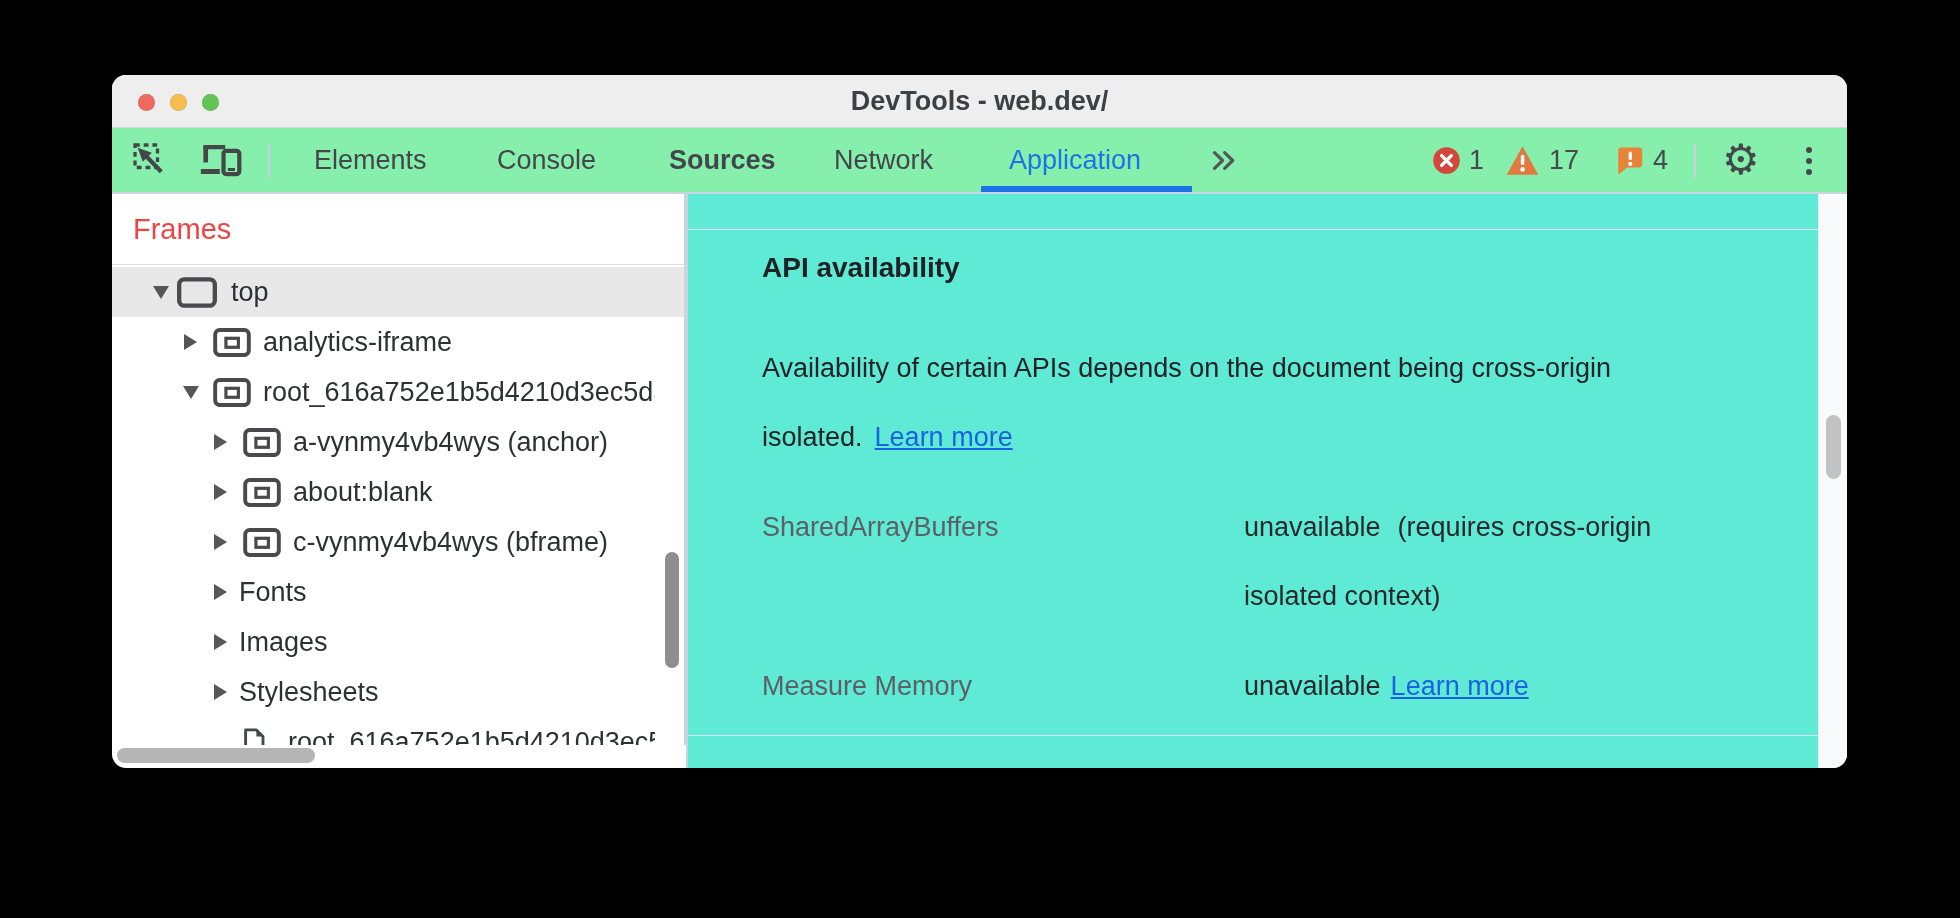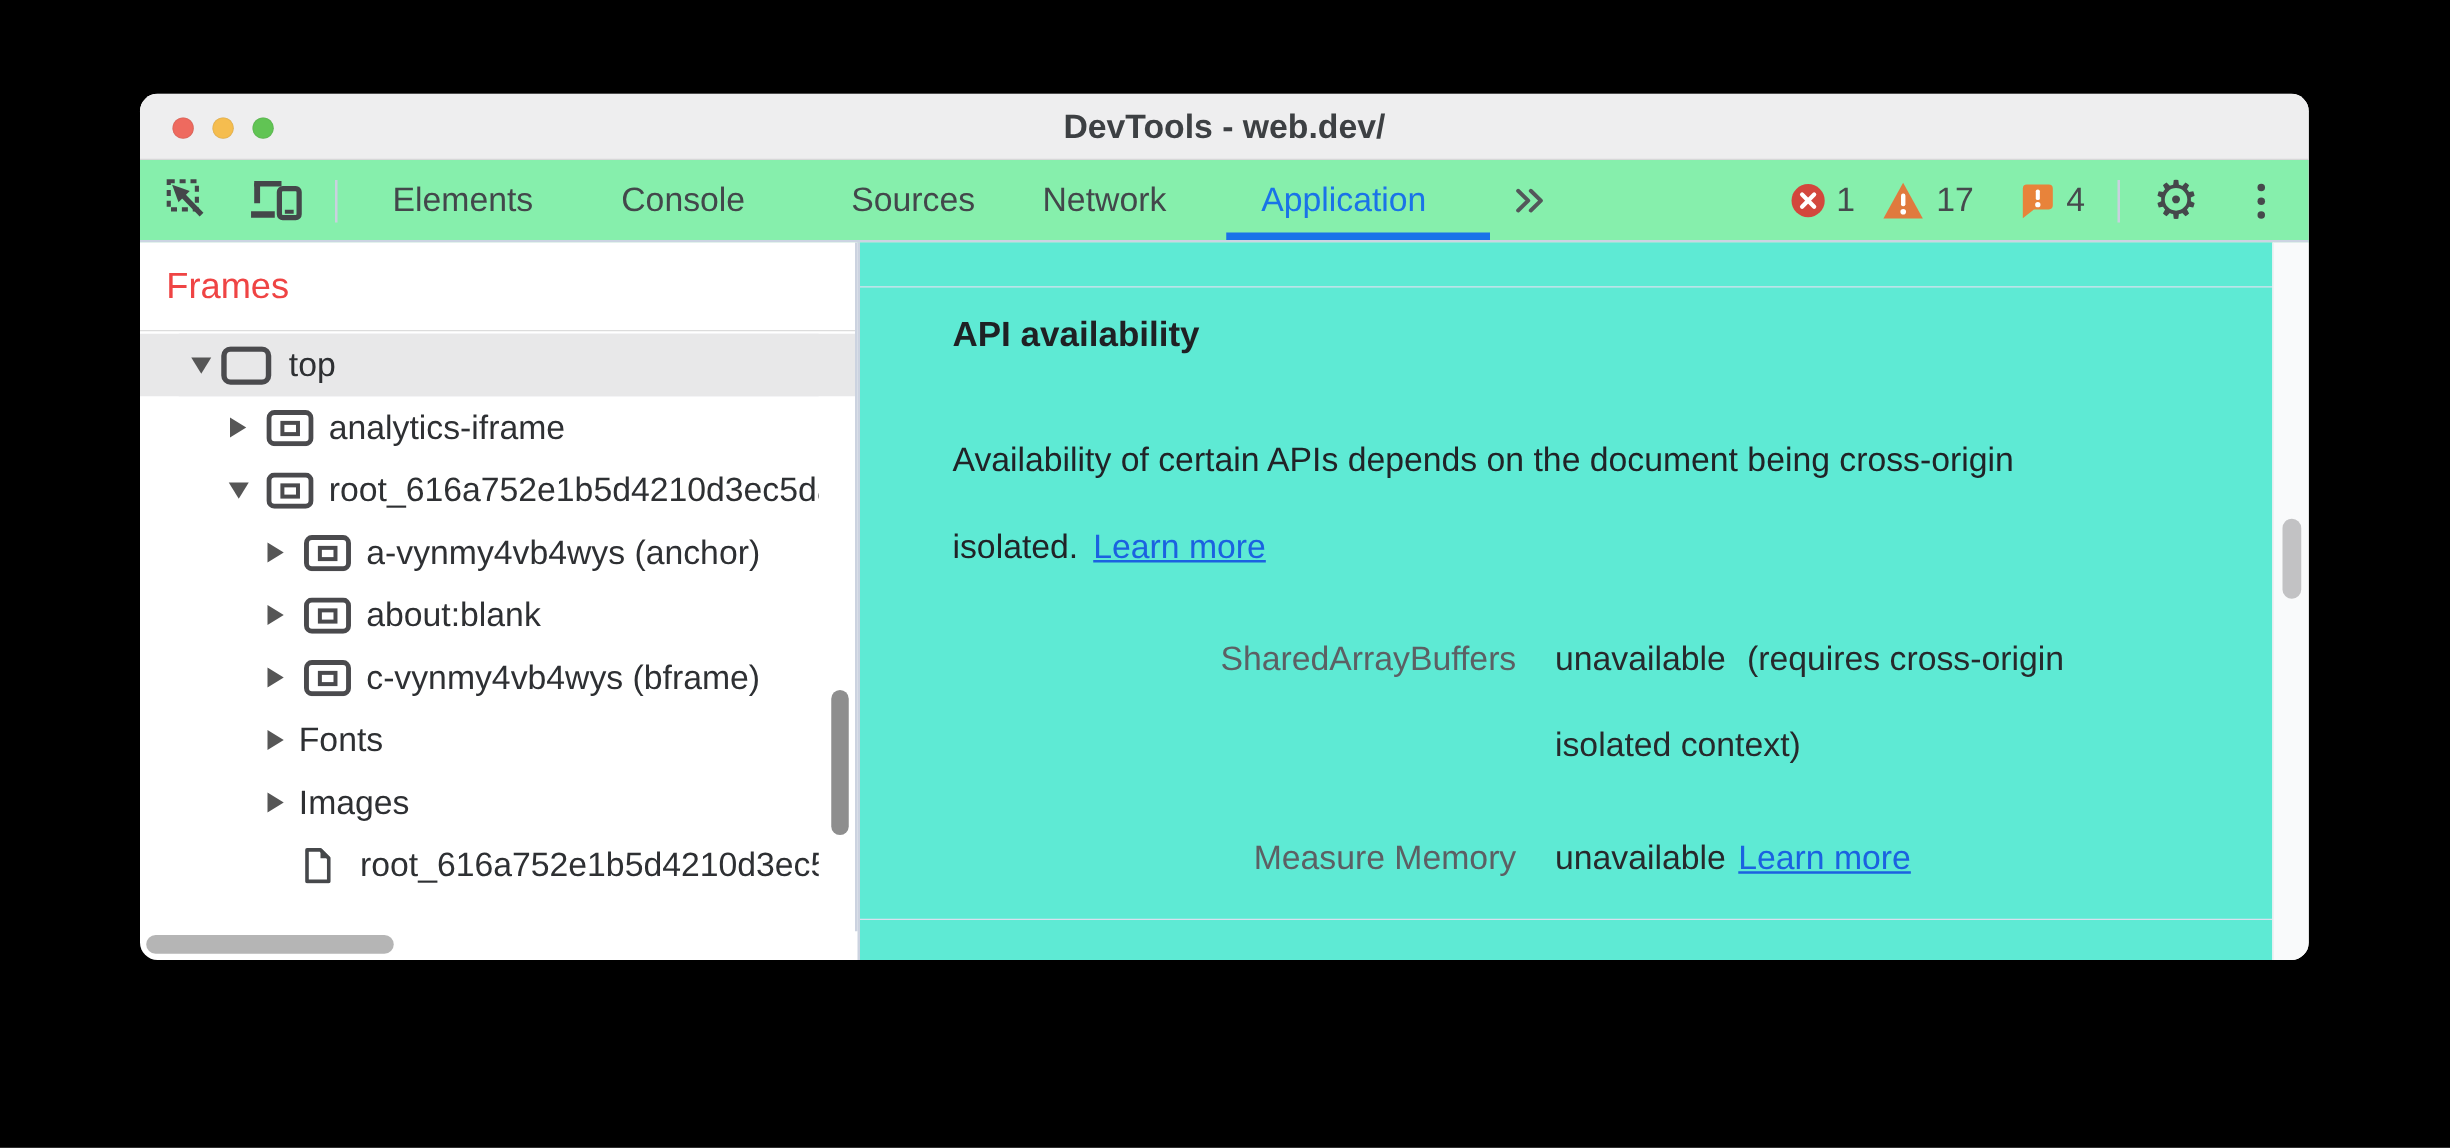--- a/index.html
+++ b/index.html
@@ -56,21 +56,21 @@
   .main{position:absolute;left:576px;top:119px;width:1130px;height:574px;background:#5eead4;}
   .sep{position:absolute;left:0;width:100%;height:1px;background:#d9e1ee;}
   .sep-top{top:35px;} .sep-bottom{top:541px;}
   .h-api{position:absolute;left:74px;top:57px;font-size:28px;font-weight:bold;color:#1f2124;line-height:34px;}
   .desc{position:absolute;left:74px;top:140px;margin:0;width:975px;font-size:27px;line-height:69px;color:#212327;}
   .link{color:#1b62e0;text-decoration:underline;cursor:pointer;}
   .desc .link{margin-left:12px;}
   .grid{position:absolute;left:74px;top:299px;}
   .grid-row{display:flex;font-size:27px;line-height:69px;}
   .grid-row + .grid-row{margin-top:21px;}
-  .grid-label{width:451px;text-align:right;color:#5c6064;margin-right:31px;flex:none;}
+  .grid-label{width:451px;text-align:left;color:#5c6064;margin-right:31px;flex:none;}
   .grid-value{width:486px;color:#27292c;}
   .note{margin-left:17px;}
   .grid-value .link{margin-left:10px;}
 
   
   .gutter{position:absolute;left:1706px;top:119px;width:29px;height:649px;background:#f9fafb;border-left:1px solid #eceef1;}
   .main-vthumb{position:absolute;left:1714px;top:340px;width:15px;height:64px;border-radius:7.5px;background:#c2c2c4;}
 
   svg{display:block;}
 </style>
@@ -101,21 +101,21 @@
           <path d="M3.4 2 V11.5" stroke="#44474a" stroke-width="2.8" fill="none"></path>
           <path d="M0.5 16.9 H11.8" stroke="#44474a" stroke-width="3" fill="none"></path>
           <rect x="14" y="4.6" width="9.4" height="13.8" rx="1.6" fill="none" stroke="#44474a" stroke-width="2.5"></rect>
           <path d="M16.6 15.6 H20.8" stroke="#44474a" stroke-width="1.8" fill="none"></path>
         </svg>
       </div>
       <div class="tb-divider" style="left:156px;"></div>
 
       <div class="tab" style="left:202px;">Elements</div>
       <div class="tab" style="left:385px;">Console</div>
-      <div class="tab" style="left:569px;">Sources</div>
+      <div class="tab" style="left:557px;font-weight:bold;">Sources</div>
       <div class="tab" style="left:722px;">Network</div>
       <div class="tab active" style="left:897px;">Application</div>
       <div class="tab-underline" style="left:869px;width:211px;"></div>
 
       <div class="tb-icon" style="left:1094px;width:34px;">
         <svg width="29" height="27" viewBox="0 0 24 24">
           <path d="M4 5 l7.2 7 -7.2 7 M13 5 l7.2 7 -7.2 7" stroke="#53575a" stroke-width="2.8" fill="none" stroke-linecap="round" stroke-linejoin="round"></path>
         </svg>
       </div>
 
@@ -242,20 +242,26 @@
           <span class="lbl-gap">Fonts</span>
         </div>
 
         <div class="trow lvl3p">
           <span class="tri">
               <span class="tri-right"></span>
             </span>
           <span class="lbl-gap">Images</span>
         </div>
 
+        <div class="trow lvl3p">
+          <span class="tri">
+              <span class="tri-right"></span>
+            </span>
+          <span class="lbl-gap">Stylesheets</span>
+        </div>
 
         <div class="trow lvl4">
           <span class="t-icon ti-doc">
             <svg width="24" height="29" viewBox="0 0 20 24">
                 <path d="M3 1.5 H12 L17.5 7 V22.5 H3 Z" fill="none" stroke="#46484b" stroke-width="2.4" stroke-linejoin="round"></path>
                 <path d="M12 1.5 V7 H17.5 Z" fill="#46484b"></path>
               </svg>
           </span>
           <span>root_616a752e1b5d4210d3ec5da94e</span>
         </div>

